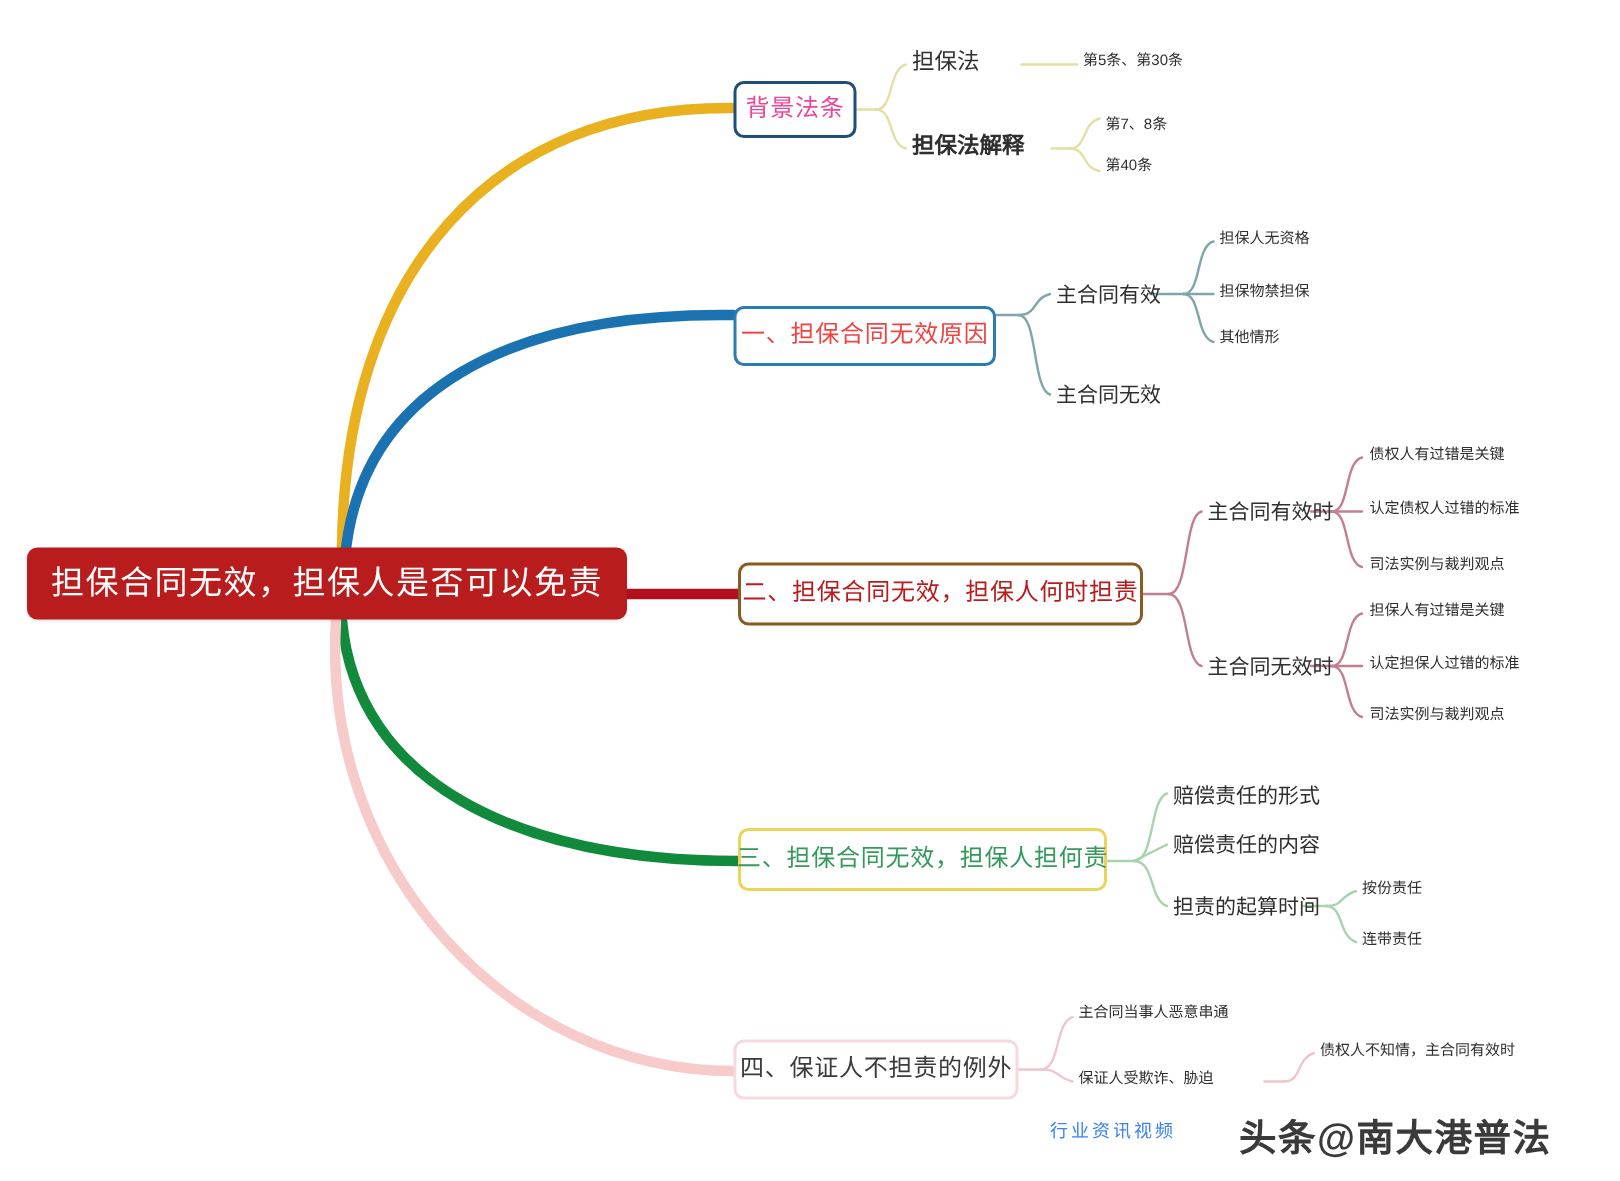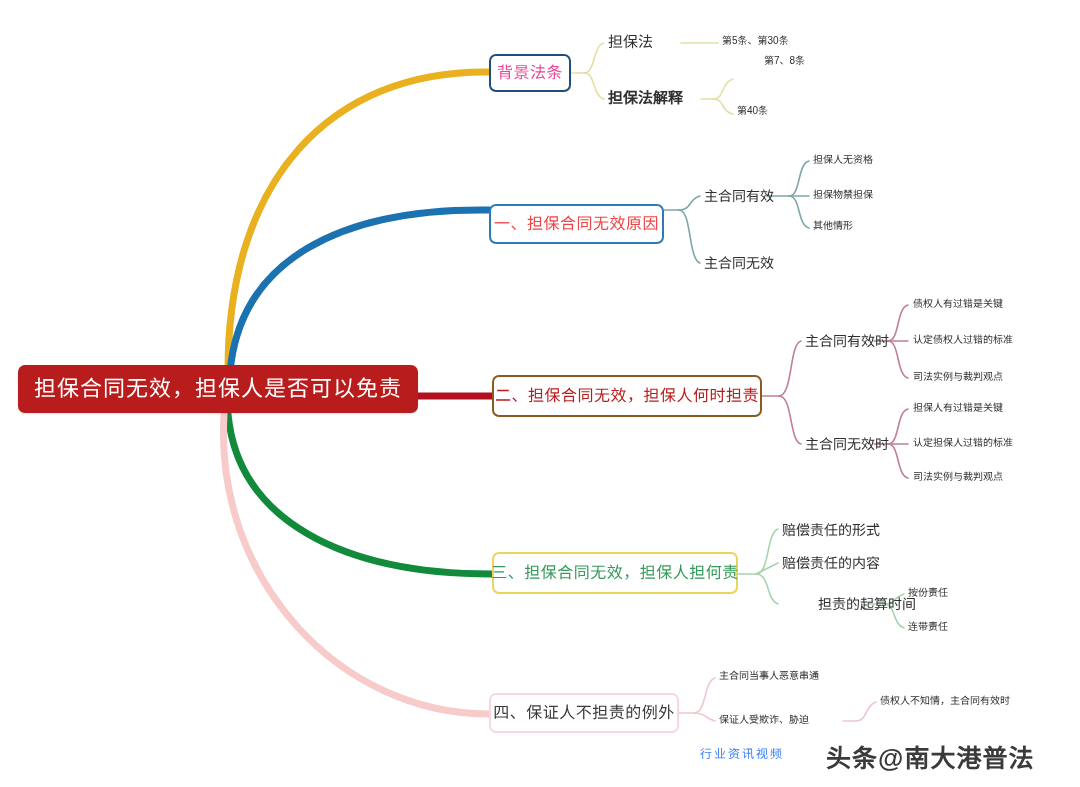--- a/index.html
+++ b/index.html
@@ -183,41 +183,41 @@
   <div class="node l1 b3">
     <span>三、担保合同无效，担保人担何责</span>
   </div>
   <div class="node l1 b4">
     <span>四、保证人不担责的例外</span>
   </div>
 
   <div class="lbl t2" style="left:608px; top:34px;">担保法</div>
   <div class="lbl t3" style="left:722px; top:36px;">第5条、第30条</div>
   <div class="lbl t2" style="left:608px; top:90px;font-weight:bold;">担保法解释</div>
-  <div class="lbl t3" style="left:737px; top:56px;margin-left:27px;">第7、8条</div>
+  <div class="lbl t3" style="left:737px; top:79px;">第7、8条</div>
   <div class="lbl t3" style="left:737px; top:106px;">第40条</div>
 
   <div class="lbl t2s" style="left:704px; top:189px;">主合同有效</div>
   <div class="lbl t2s" style="left:704px; top:256px;">主合同无效</div>
   <div class="lbl t3" style="left:813px; top:155px;">担保人无资格</div>
   <div class="lbl t3" style="left:813px; top:190px;">担保物禁担保</div>
   <div class="lbl t3" style="left:813px; top:221px;">其他情形</div>
 
   <div class="lbl t2s" style="left:805px; top:334px;">主合同有效时</div>
   <div class="lbl t2s" style="left:805px; top:437px;">主合同无效时</div>
   <div class="lbl t3" style="left:913px; top:299px;">债权人有过错是关键</div>
   <div class="lbl t3" style="left:913px; top:335px;">认定债权人过错的标准</div>
   <div class="lbl t3" style="left:913px; top:372px;">司法实例与裁判观点</div>
   <div class="lbl t3" style="left:913px; top:403px;">担保人有过错是关键</div>
   <div class="lbl t3" style="left:913px; top:438px;">认定担保人过错的标准</div>
   <div class="lbl t3" style="left:913px; top:472px;">司法实例与裁判观点</div>
 
   <div class="lbl t2s" style="left:782px; top:523px;">赔偿责任的形式</div>
   <div class="lbl t2s" style="left:782px; top:556px;">赔偿责任的内容</div>
-  <div class="lbl t2s" style="left:782px; top:597px;margin-left:36px;">担责的起算时间</div>
+  <div class="lbl t2s" style="left:782px; top:597px;">担责的起算时间</div>
   <div class="lbl t3" style="left:908px; top:588px;">按份责任</div>
   <div class="lbl t3" style="left:908px; top:622px;">连带责任</div>
 
   <div class="lbl t3" style="left:719px; top:671px;">主合同当事人恶意串通</div>
   <div class="lbl t3" style="left:719px; top:715px;">保证人受欺诈、胁迫</div>
   <div class="lbl t3" style="left:880px; top:696px;">债权人不知情，主合同有效时</div>
 
   <div class="wm-ghost">行业资讯视频</div>
   <div class="watermark">
     <span>头条</span><span class="at">@</span><span>南大港普法</span>

